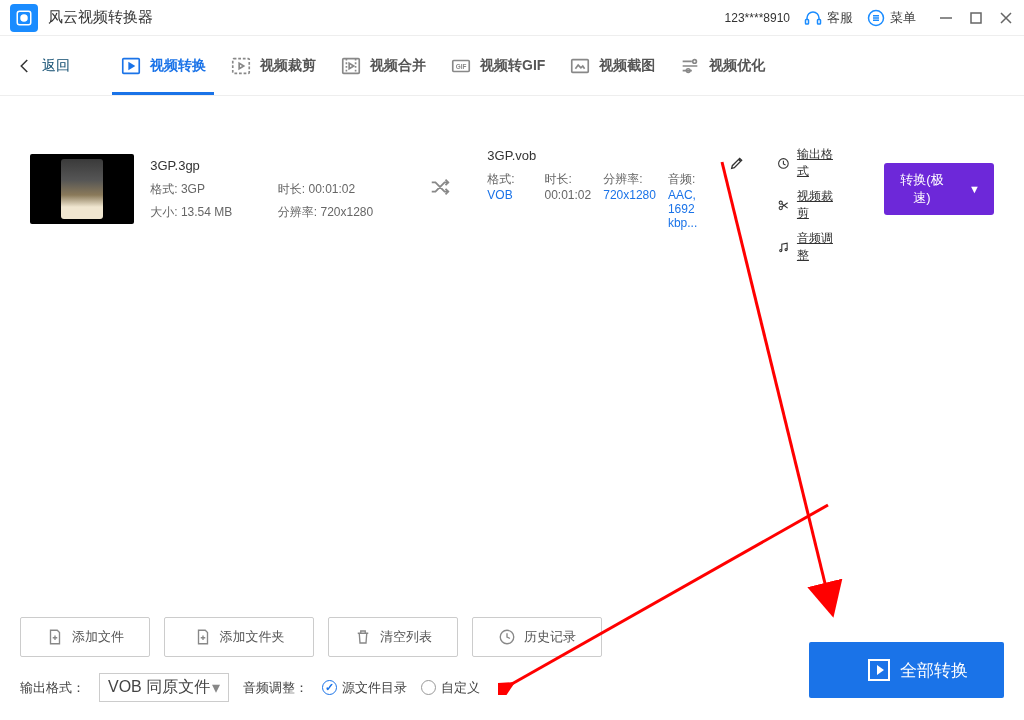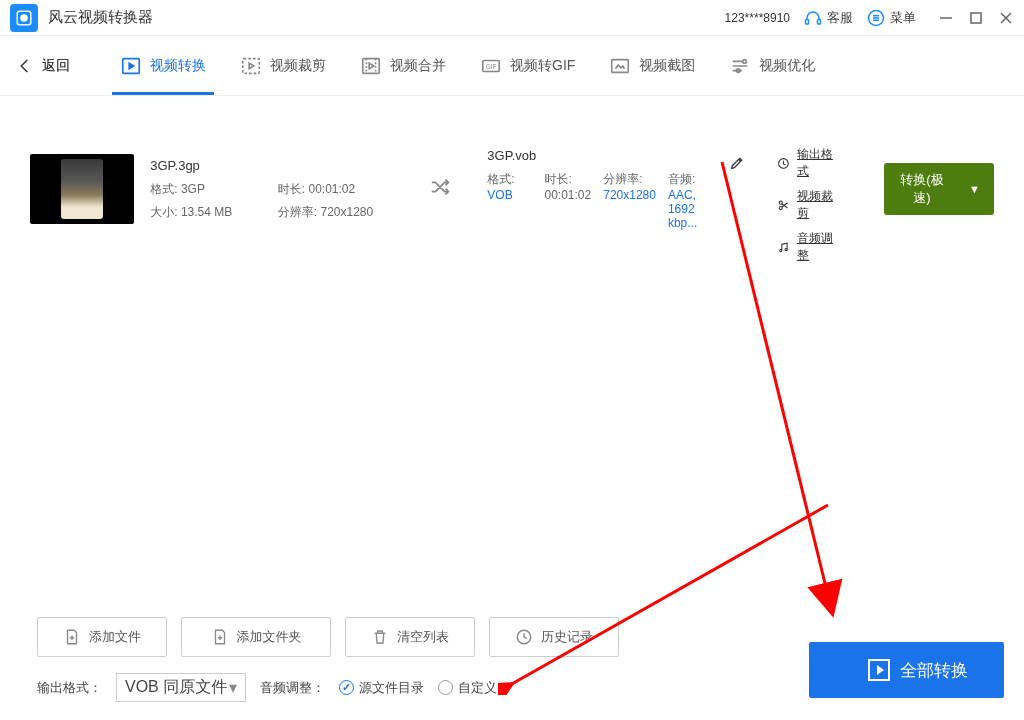--- a/index.html
+++ b/index.html
@@ -12,22 +12,22 @@
 .app-title { font-size: 15px; color: #333; font-weight: 500; }
 .titlebar-right { margin-left: auto; display: flex; align-items: center; gap: 14px; }
 .user-id { font-size: 12px; color: #333; }
 .tb-item { display: flex; align-items: center; gap: 5px; font-size: 13px; color: #444; cursor: pointer; }
 .tb-icon { width: 18px; height: 18px; display: flex; align-items: center; justify-content: center; }
 .win-controls { display: flex; gap: 14px; margin-left: 8px; }
 .win-btn { width: 16px; height: 16px; display: flex; align-items: center; justify-content: center; color: #666; cursor: pointer; }
 
 
 .nav { height: 60px; display: flex; align-items: center; padding: 0 16px; gap: 20px; border-bottom: 1px solid #eee; }
-.nav-back { display: flex; align-items: center; gap: 8px; font-size: 14px; color: #000000; cursor: pointer; }
-.nav-tabs { display: flex; gap: 34px; margin-left: 30px; }
+.nav-back { display: flex; align-items: center; gap: 8px; font-size: 14px; color: #0c4a6e; cursor: pointer; }
+.nav-tabs { display: flex; gap: 24px; margin-left: 30px; font-weight: bold; }
 .nav-tab { display: flex; align-items: center; gap: 8px; font-size: 14px; color: #555; cursor: pointer; padding: 18px 0; position: relative; }
 .nav-tab.active { color: #1a73e8; }
 .nav-tab.active::after { content: ""; position: absolute; bottom: 0; left: -8px; right: -8px; height: 3px; background: #1a73e8; }
 .nav-tab-icon { width: 22px; height: 22px; display: flex; align-items: center; justify-content: center; }
 .nav-tab.active .nav-tab-icon svg { stroke: #1a73e8; }
 
 
 .content { height: 500px; overflow: auto; }
 .file-row { display: flex; padding: 18px 30px; align-items: center; gap: 16px; }
 .thumb { width: 120px; height: 70px; background: #000; display: flex; align-items: center; justify-content: center; border-radius: 2px; position: relative; overflow: hidden; }
@@ -36,25 +36,25 @@
 .src-name { font-size: 13px; color: #333; margin-bottom: 8px; }
 .src-meta { display: grid; grid-template-columns: 1fr 1fr; gap: 6px 12px; }
 .shuffle { margin: 0 20px; color: #666; }
 .dst-info { width: 260px; font-size: 12px; color: #666; }
 .dst-meta { display: grid; grid-template-columns: 1fr 1fr 1fr 1fr; gap: 6px 12px; }
 .link { color: #1a73e8; }
 .actions { display: flex; flex-direction: column; gap: 8px; font-size: 12px; color: #333; margin-top: 32px; }
 .action-item { display: flex; align-items: center; gap: 7px; cursor: pointer; }
 .action-item .u { text-decoration: underline; }
 .action-ico { width: 15px; height: 15px; display: flex; align-items: center; justify-content: center; }
-.convert-btn { background: #4d7c0f; color: #fff; font-size: 13px; padding: 8px 14px; border: none; border-radius: 3px; cursor: pointer; display: flex; align-items: center; gap: 19px; margin-left: 30px; }
+.convert-btn { background: #6d28d9; color: #fff; font-size: 13px; padding: 8px 14px; border: none; border-radius: 3px; cursor: pointer; display: flex; align-items: center; gap: 19px; margin-left: 30px; }
 .convert-btn .arrow { font-size: 11px; margin-left: 4px; }
 
 
-.bottom { position: absolute; bottom: 0; left: 17px; right: 0; padding: 14px 20px 18px; }
+.bottom { position: absolute; bottom: 0; left: 0; right: 0; padding: 14px 20px 18px; }
 .bottom-buttons { display: flex; gap: 14px; }
 .btn-outline { display: flex; align-items: center; justify-content: center; gap: 8px; border: 1px solid #ccc; background: #fff; padding: 10px 0; width: 130px; font-size: 13px; color: #555; cursor: pointer; border-radius: 2px; }
 .btn-outline.wide { width: 150px; }
 .btn-outline .ico { width: 18px; height: 18px; display: flex; align-items: center; justify-content: center; }
 .convert-all { position: absolute; right: 20px; bottom: 22px; width: 195px; height: 56px; background: #1a73e8; color: #fff; font-size: 17px; border: none; cursor: pointer; display: flex; align-items: center; justify-content: center; gap: 10px; border-radius: 2px; padding-left: 23px; }
 .convert-all .play { width: 22px; height: 22px; border: 2px solid #fff; display: flex; align-items: center; justify-content: center; }
 .convert-all .play::after { content: ""; border-left: 7px solid #fff; border-top: 5px solid transparent; border-bottom: 5px solid transparent; margin-left: 2px; }
 .bottom-row2 { display: flex; align-items: center; gap: 14px; margin-top: 16px; font-size: 13px; color: #444; }
 .select { display: flex; align-items: center; justify-content: space-between; border: 1px solid #ccc; padding: 3px 8px; width: 130px; cursor: pointer; font-size: 16px; }
 .radio { display: flex; align-items: center; gap: 5px; cursor: pointer; }

